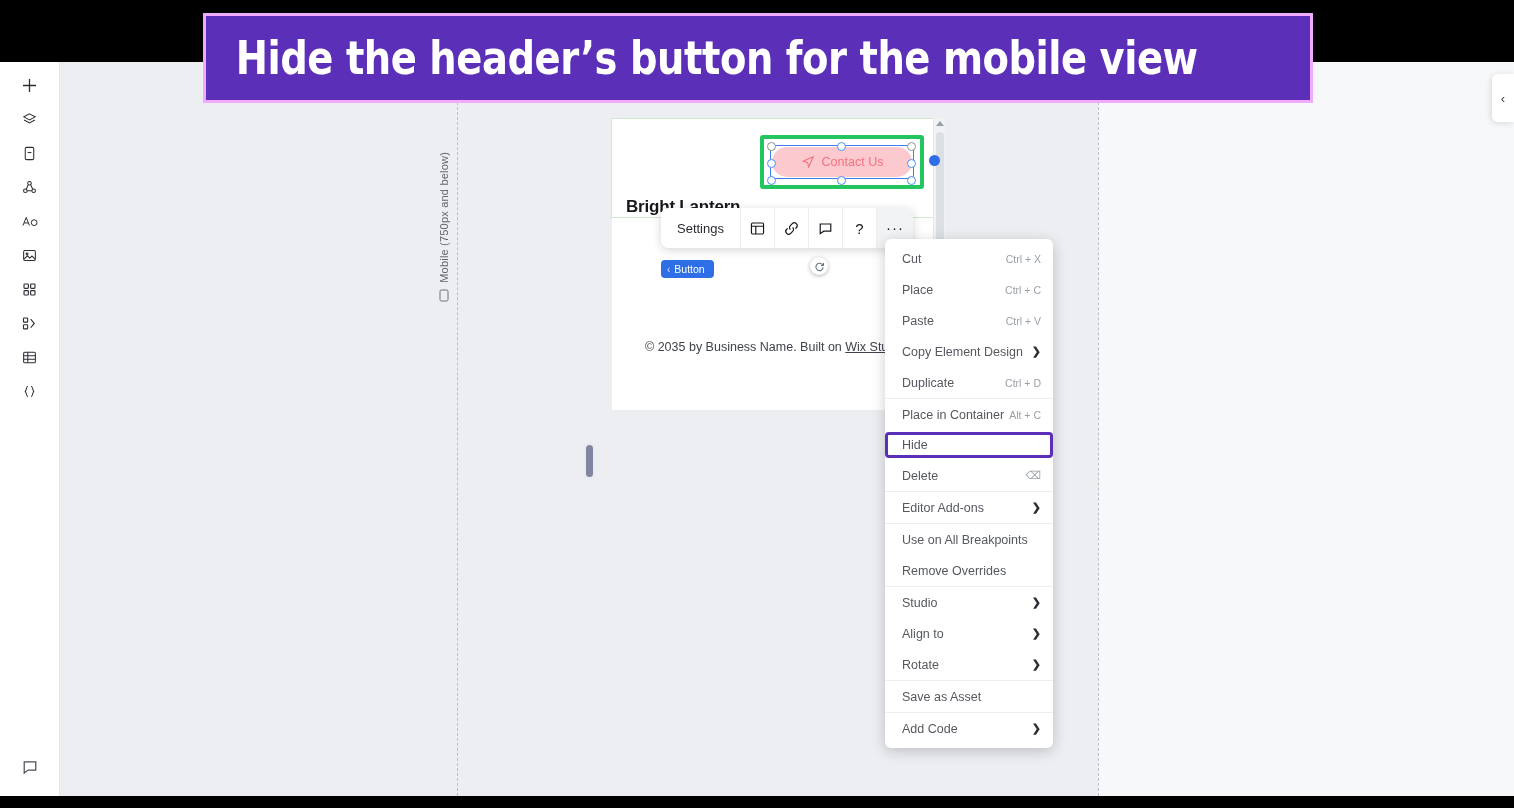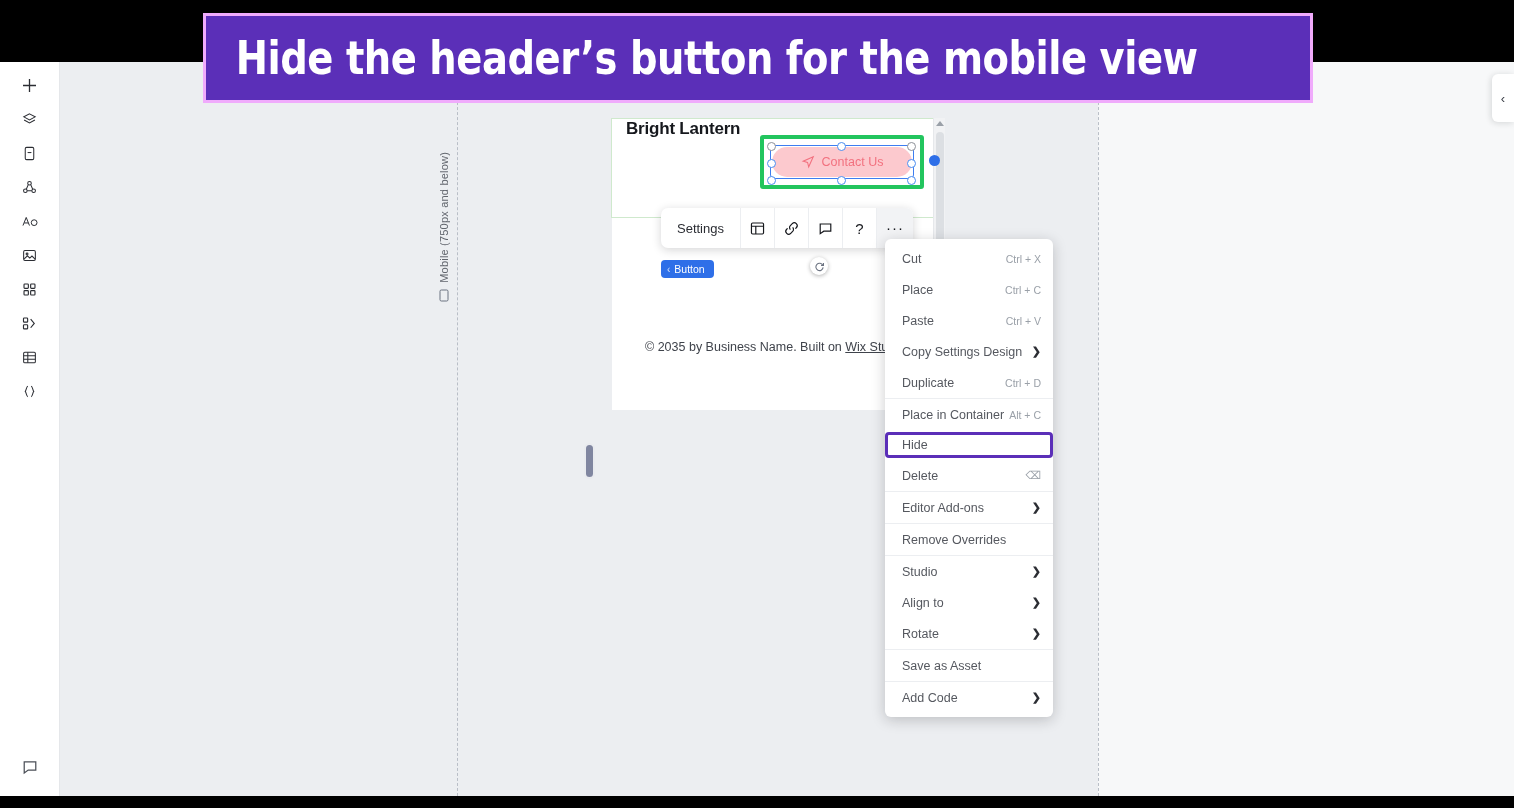--- a/index.html
+++ b/index.html
@@ -68,21 +68,21 @@
   }
 
   
   .page {
     position: absolute; left: 551px; top: 56px; width: 328px; height: 280px;
     background: #fff;
   }
   .page-header {
     position: relative; height: 100px; background: #fff;
     border: 1px solid #cfe9cd; border-top: 1px solid #cfe9cd;
-    display: flex; align-items: flex-start;
+    display: flex; align-items: flex-end;
   }
   .brand {
     font-size: 17px; font-weight: 700; color: #16181d;
     margin-left: 14px; white-space: nowrap; letter-spacing: -.2px;
   }
   .page-body {
     position: relative; height: 192px; background:#fff;
     border-left: 1px solid #eceef1; border-right: 1px solid #eceef1;
   }
   .footer-text {
@@ -388,21 +388,21 @@
           </div>
           <div class="ctx-item">
             <span class="label">Place</span>
             <span class="short">Ctrl + C</span>
           </div>
           <div class="ctx-item">
             <span class="label">Paste</span>
             <span class="short">Ctrl + V</span>
           </div>
           <div class="ctx-item">
-            <span class="label">Copy Settings Design</span>
+            <span class="label">Copy Element Design</span>
             <span class="arrow">❯</span>
           </div>
           <div class="ctx-item">
             <span class="label">Duplicate</span>
             <span class="short">Ctrl + D</span>
           </div>
         </div>
 
         <div class="ctx-group">
           <div class="ctx-item">
@@ -419,20 +419,23 @@
         </div>
 
         <div class="ctx-group">
           <div class="ctx-item">
             <span class="label">Editor Add-ons</span>
             <span class="arrow">❯</span>
           </div>
         </div>
 
         <div class="ctx-group">
+          <div class="ctx-item">
+            <span class="label">Use on All Breakpoints</span>
+          </div>
           <div class="ctx-item">
             <span class="label">Remove Overrides</span>
           </div>
         </div>
 
         <div class="ctx-group">
           <div class="ctx-item">
             <span class="label">Studio</span>
             <span class="arrow">❯</span>
           </div>

